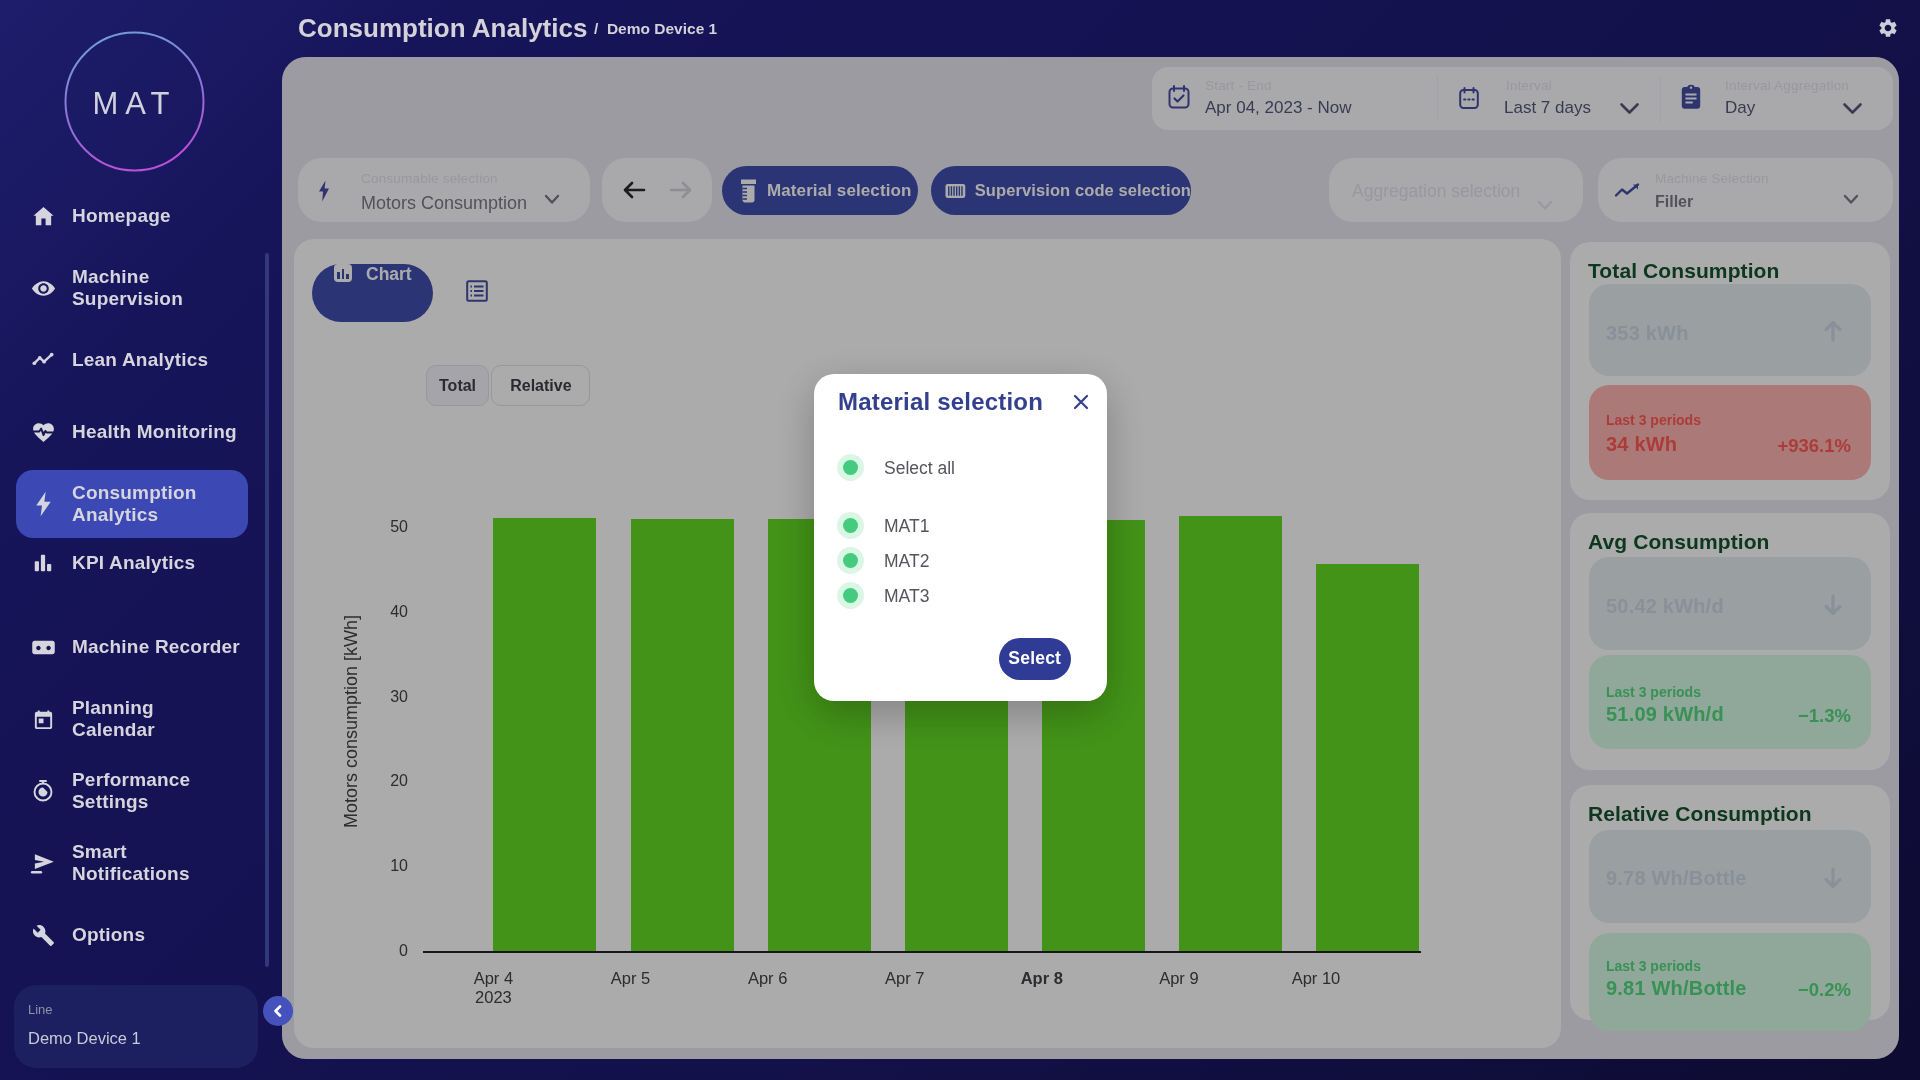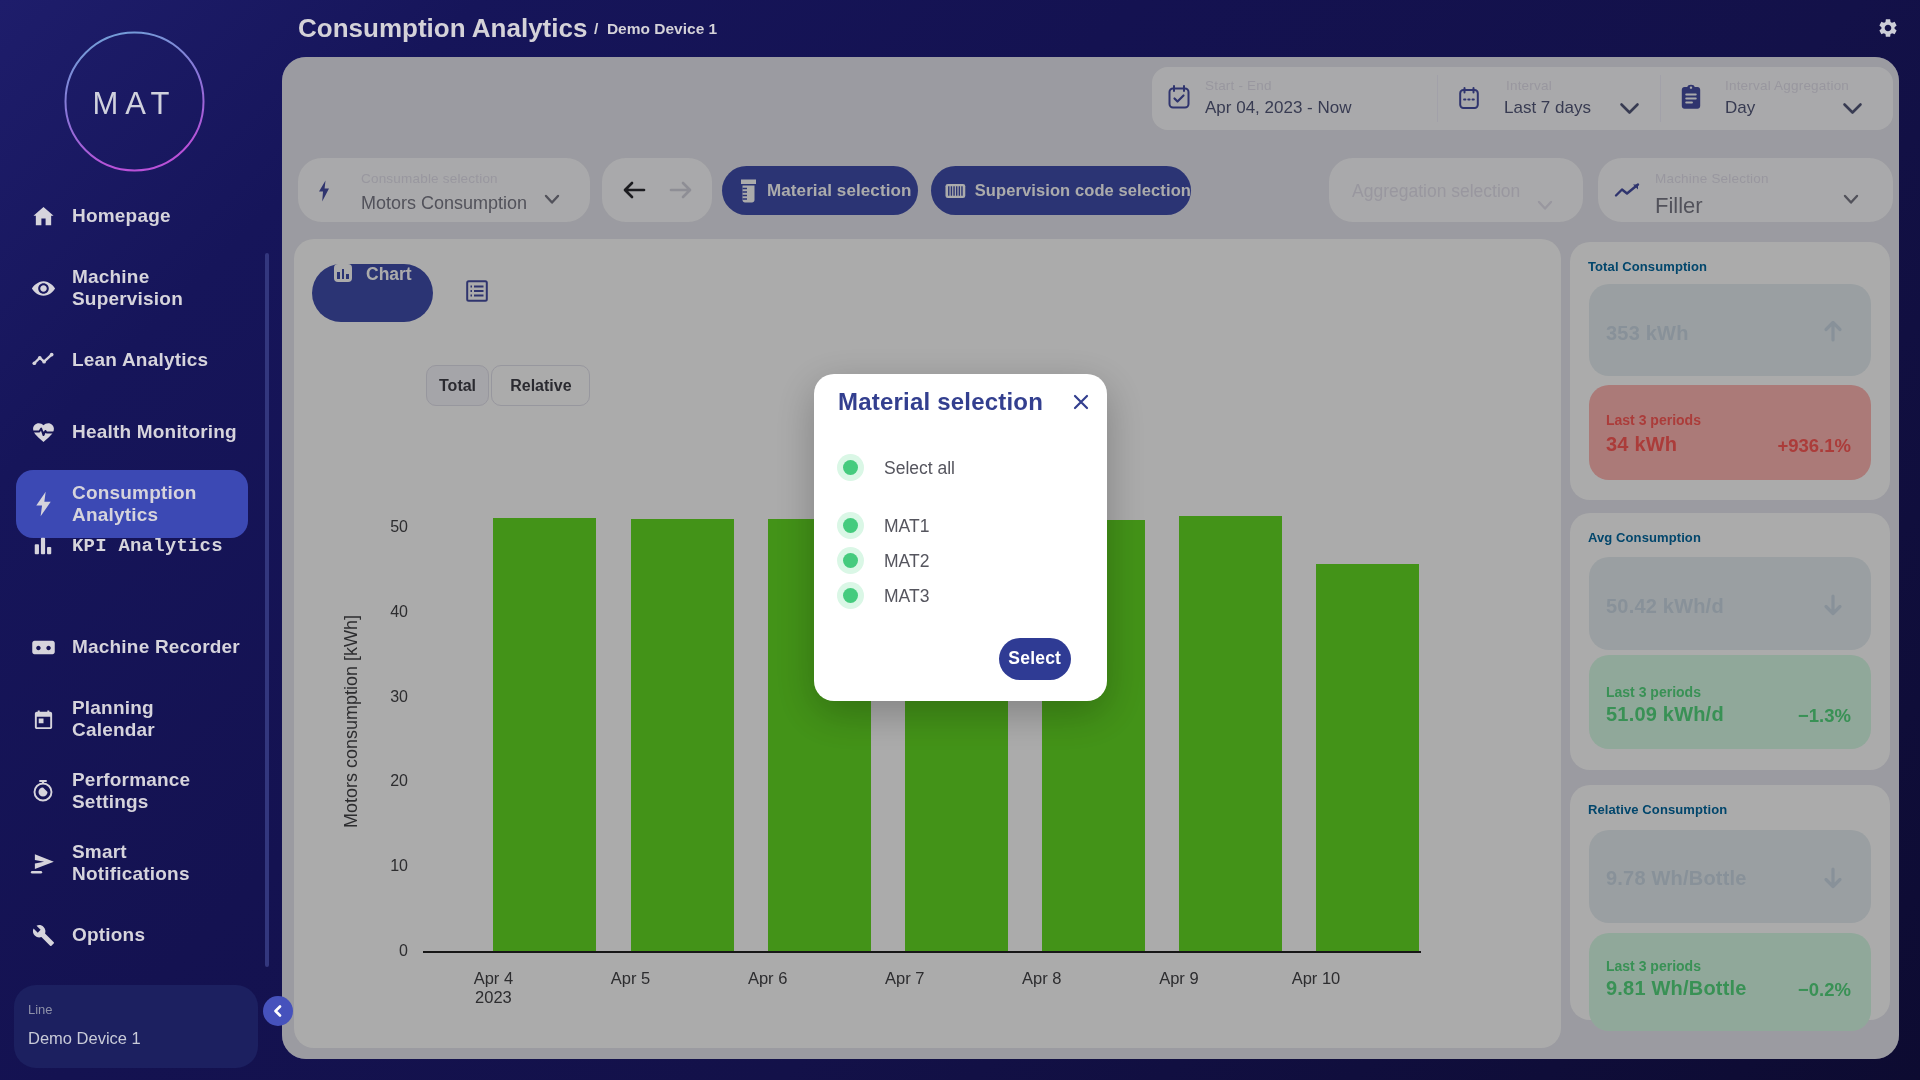--- a/index.html
+++ b/index.html
@@ -37,21 +37,21 @@
   
   .chart-card { left:294px; top:239px; width:1267px; height:809px; border-radius:20px; background:#ffffff; }
   .chart-btn { left:312px; top:264px; width:121px; height:58px; border-radius:29px; background:#404eae; display:flex; }
   .chip { top:365px; height:41px; border-radius:10px; border:1px solid #e2e1ec; font-size:16px; font-weight:700; color:#3f3f48; display:flex; align-items:center; justify-content:center; }
   .bar { position:absolute; background:#64db24; width:103px; }
   .ylab { position:absolute; right:1511px; font-size:16px; color:#434347; text-align:right; }
   .xlab { position:absolute; font-size:16.5px; color:#434347; text-align:center; width:110px; }
 
   
   .rcard { left:1570px; width:320px; border-radius:20px; background:#ffffff; }
-  .rtitle { position:absolute; left:18px; font-size:13px; font-weight:800; color:#0369a1; letter-spacing:0.1px; }
+  .rtitle { position:absolute; left:18px; font-size:21px; font-weight:800; color:#14532d; letter-spacing:0.1px; }
   .rsub { position:absolute; left:19px; width:282px; border-radius:20px; }
   .gray-sub { background:#e6eef2; }
   .red-sub { background:#ffb6b3; }
   .green-sub { background:#d7fbe6; }
   .sub-val { position:absolute; left:17px; font-size:20px; font-weight:800; letter-spacing:0.2px; }
   .sub-pct { position:absolute; right:20px; font-size:18.5px; font-weight:800; }
   .sub-cap { position:absolute; left:17px; font-size:14px; font-weight:700; }
   .red-t { color:#ff5a57; }
   .green-t { color:#55d87f; }
   .gray-t { color:#cbd8e4; }
@@ -121,21 +121,21 @@
     <span class="nav-txt">Health Monitoring</span>
   </div>
   <div class="abs nav-item" style="top:470px;">
     <span class="nav-ico">
         <svg width="21" height="26" viewBox="0 0 14 18">
           <path fill="#d6d4dc" d="M8.5 0.5 L2 10 L6 10 L5 17.5 L12 7.5 L7.6 7.5 Z"></path>
         </svg>
       </span>
     <span class="nav-txt">Consumption<br>Analytics</span>
   </div>
-  <div class="abs nav-item" style="top:512px;font-family:Liberation Mono, monospace;">
+  <div class="abs nav-item" style="top:529px;">
     <span class="nav-ico">
         <svg width="22" height="22" viewBox="0 0 24 24">
           <g fill="#d6d4dc">
             <rect x="3" y="10" width="4.6" height="11" rx="1"></rect>
             <rect x="9.7" y="3" width="4.6" height="18" rx="1"></rect>
             <rect x="16.4" y="13" width="4.6" height="8" rx="1"></rect>
           </g>
         </svg>
       </span>
     <span class="nav-txt">KPI Analytics</span>
@@ -287,21 +287,21 @@
   <svg class="abs" style="left:1537px; top:200px;" width="16" height="11" viewBox="0 0 16 11">
       <path d="M2 2 L8 8.5 L14 2" fill="none" stroke="#e4e2ee" stroke-width="2.4" stroke-linecap="round" stroke-linejoin="round"></path>
     </svg>
 
   <div class="abs pill" style="left:1598px; width:295px;"></div>
   <svg class="abs" style="left:1614px; top:182px;" width="26" height="17" viewBox="0 0 26 17">
       <path fill="none" stroke="#474ea4" stroke-width="2.4" stroke-linecap="round" stroke-linejoin="round" d="M2 13.5 L8 7.5 L13 11.5 L24 2.5"></path>
       <path fill="#474ea4" d="M24 2.5 L19 2.5 L24 7.5 Z"></path>
     </svg>
   <div class="fl-label" style="left:1655px; top:171px;">Machine Selection</div>
-  <div class="abs" style="left:1655px; top:193px; font-size:22px; color:#7b7b88;">Filler</div>
+  <div class="abs" style="left:1655px; top:193px; font-size:16px; color:#7b7b88;font-weight:bold;">Filler</div>
   <svg class="abs" style="left:1843px; top:194px;" width="16" height="11" viewBox="0 0 16 11">
       <path d="M2 2 L8 8.5 L14 2" fill="none" stroke="#7b7b88" stroke-width="2.4" stroke-linecap="round" stroke-linejoin="round"></path>
     </svg>
 </div>
 
 <div class="abs chart-card"></div>
 <div id="chart">
   <div class="abs chart-btn">
     <span style="margin-left:22px; width:18px; height:18px; border-radius:4px; background:#ffffff; display:inline-flex; align-items:flex-end; justify-content:center; gap:2px; padding-bottom:3px;">
       <span style="width:2.6px; height:7px; background:#404eae;"></span>
@@ -336,21 +336,21 @@
   <div class="bar" style="left:1041.8px;top:520.4px; height:430.6px;"></div>
   <div class="bar" style="left:1178.9px;top:515.8px; height:435.2px;"></div>
   <div class="bar" style="left:1316px;  top:564.2px; height:386.8px;"></div>
 
   <div class="abs" style="left:423px; top:951px; width:998px; height:2px; background:#232323;"></div>
 
   <div class="xlab" style="left:438.4px; top:969px;">Apr 4<br>2023</div>
   <div class="xlab" style="left:575.5px; top:969px;">Apr 5</div>
   <div class="xlab" style="left:712.6px; top:969px;">Apr 6</div>
   <div class="xlab" style="left:849.7px; top:969px;">Apr 7</div>
-  <div class="xlab" style="left:986.8px; top:969px;">Apr 8</div>
+  <div class="xlab" style="left:986.8px; top:969px;font-weight:bold;">Apr 8</div>
   <div class="xlab" style="left:1123.9px; top:969px;">Apr 9</div>
   <div class="xlab" style="left:1261px; top:969px;">Apr 10</div>
 </div>
 
 <div id="rcards">
   <div class="abs rcard" style="top:242px; height:258px;">
     <div class="rtitle" style="top:17px;">Total Consumption</div>
     <div class="rsub gray-sub" style="top:42px; height:92px;">
       <div class="sub-val gray-t" style="top:38px;">353 kWh</div>
       <svg style="position:absolute; right:28px; top:36px;" width="20" height="22" viewBox="0 0 20 22">

